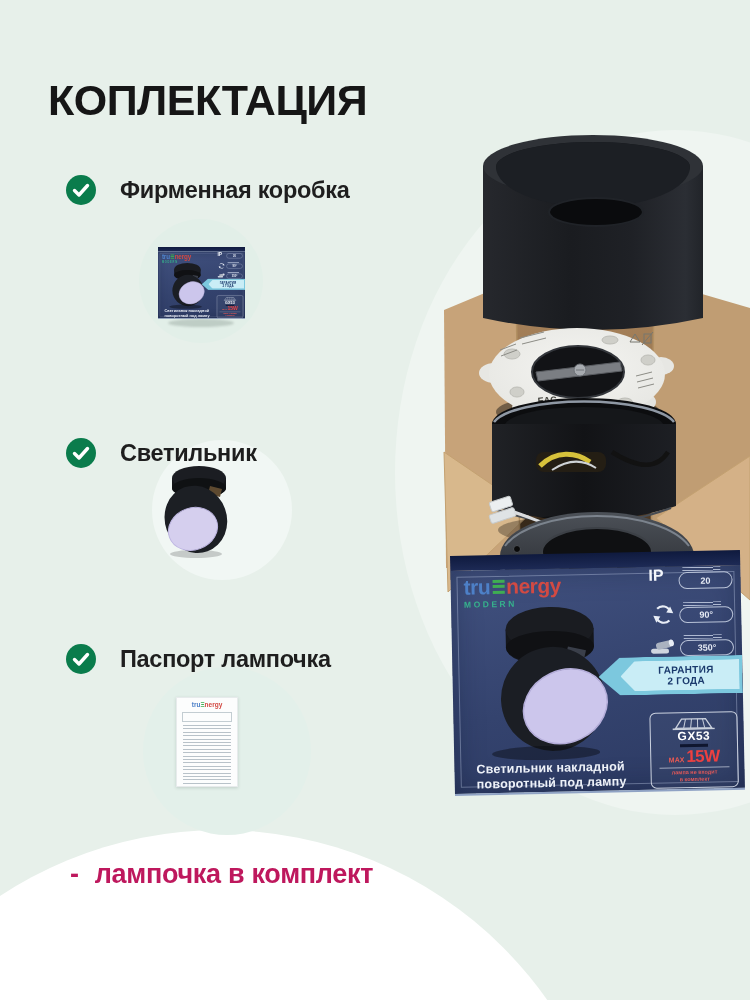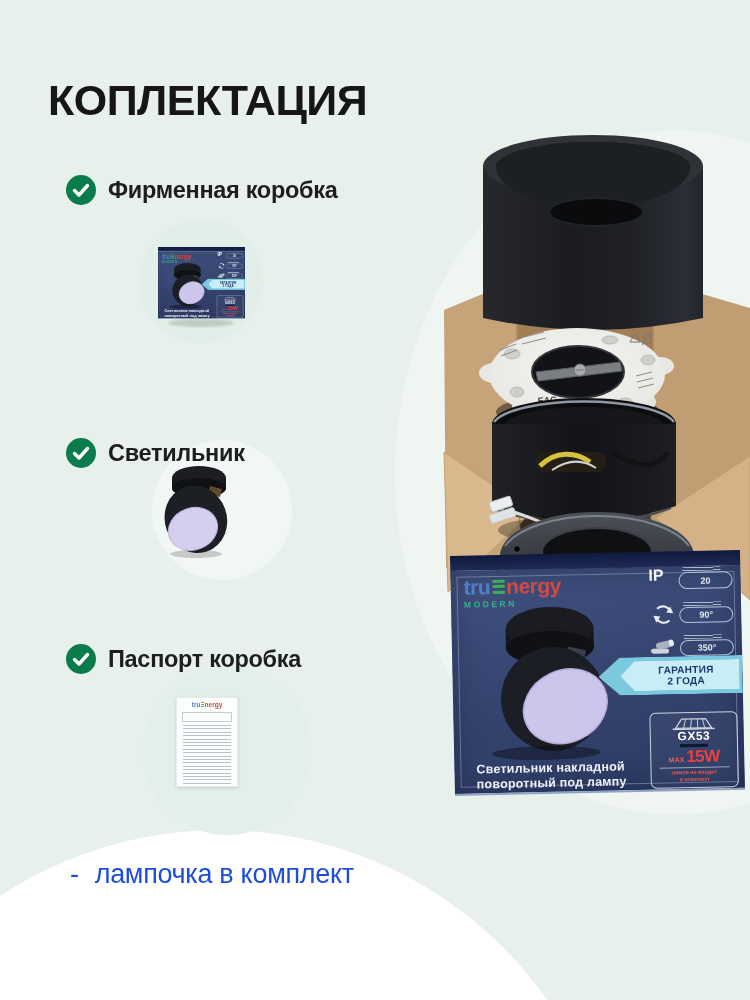--- a/index.html
+++ b/index.html
@@ -13,26 +13,26 @@
   .bg-white-circle{position:absolute;left:-180px;top:830px;width:800px;height:800px;
                    border-radius:50%;background:#ffffff;}
   .thumb-circle{position:absolute;border-radius:50%;}
   .c1{left:139px;top:219px;width:124px;height:124px;background:#e2efe8;}
   .c2{left:152px;top:440px;width:140px;height:140px;background:#f1f7f4;}
   .c3{left:143px;top:667px;width:168px;height:168px;background:#e3f0ea;}
 
   
   .page-title{position:absolute;left:48px;top:76px;font-size:43px;font-weight:700;
               color:#161616;letter-spacing:-0.5px;}
-  .check-row{position:absolute;left:66px;display:flex;align-items:center;gap:12px;height:30px;}
+  .check-row{position:absolute;left:66px;display:flex;align-items:center;gap:24px;height:30px;}
   .row1{top:175px;} .row2{top:419px;margin-top:19px;} .row3{top:644px;}
   .check-row .lbl{font-size:23.5px;font-weight:600;color:#1e1e1e;letter-spacing:-0.3px;white-space:nowrap;}
   .check-icon{width:30px;height:30px;flex:0 0 30px;}
 
-  .footnote{position:absolute;left:70px;top:858px;color:#1d4ed8;font-weight:400;
+  .footnote{position:absolute;left:70px;top:858px;color:#be185d;font-weight:700;
             font-size:27px;letter-spacing:-0.3px;line-height:1.22;}
   .footnote .dash{margin-right:16px;}
 
   
   .doc-page{position:absolute;left:176px;top:697px;width:62px;height:90px;background:#fcfdfd;
             box-shadow:0 1px 3px rgba(40,60,50,.18);border:1px solid #e7ebec;box-sizing:border-box;
             padding-top:4px;}
   .doc-logo{text-align:center;font-size:6.5px;font-weight:700;line-height:1;}
   .doc-logo .b{color:#4d80c8}.doc-logo .g{color:#3fae52}.doc-logo .r{color:#d24a43}
   .doc-box{width:48px;height:8px;border:1px solid #c3cdd2;margin:3px auto 3px auto;}
@@ -134,21 +134,21 @@
       <circle cx="15" cy="15" r="15" fill="#0a7c4c"></circle>
       <path d="M8.5 15.5 L13 20 L21.5 10.5" stroke="#ffffff" stroke-width="3.4" fill="none" stroke-linecap="round" stroke-linejoin="round"></path>
     </svg>
     <span class="lbl">Светильник</span>
   </div>
   <div class="check-row row3">
     <svg class="check-icon" viewBox="0 0 30 30">
       <circle cx="15" cy="15" r="15" fill="#0a7c4c"></circle>
       <path d="M8.5 15.5 L13 20 L21.5 10.5" stroke="#ffffff" stroke-width="3.4" fill="none" stroke-linecap="round" stroke-linejoin="round"></path>
     </svg>
-    <span class="lbl">Паспорт коробка</span>
+    <span class="lbl">Паспорт лампочка</span>
   </div>
 
   <svg class="abs" style="left:158px;top:462px;width:78px;height:96px;" viewBox="0 0 78 96">
     <ellipse cx="38" cy="92" rx="26" ry="4" fill="rgba(0,0,0,0.18)"></ellipse>
     <path d="M14,16 L14,26 A27,10 0 0 0 68,26 L68,16 Z" fill="#141619"></path>
     <ellipse cx="41" cy="16" rx="27" ry="12" fill="#1b1d22"></ellipse>
     <ellipse cx="41" cy="26" rx="27" ry="10" fill="#0f1113"></ellipse>
     <path d="M52,24 l12,3 l-2,8 l-12,-3 z" fill="#5e4a30"></path>
     <g transform="rotate(-20 36 58)">
       <ellipse cx="38" cy="58" rx="31" ry="34" fill="#1c1f24"></ellipse>

